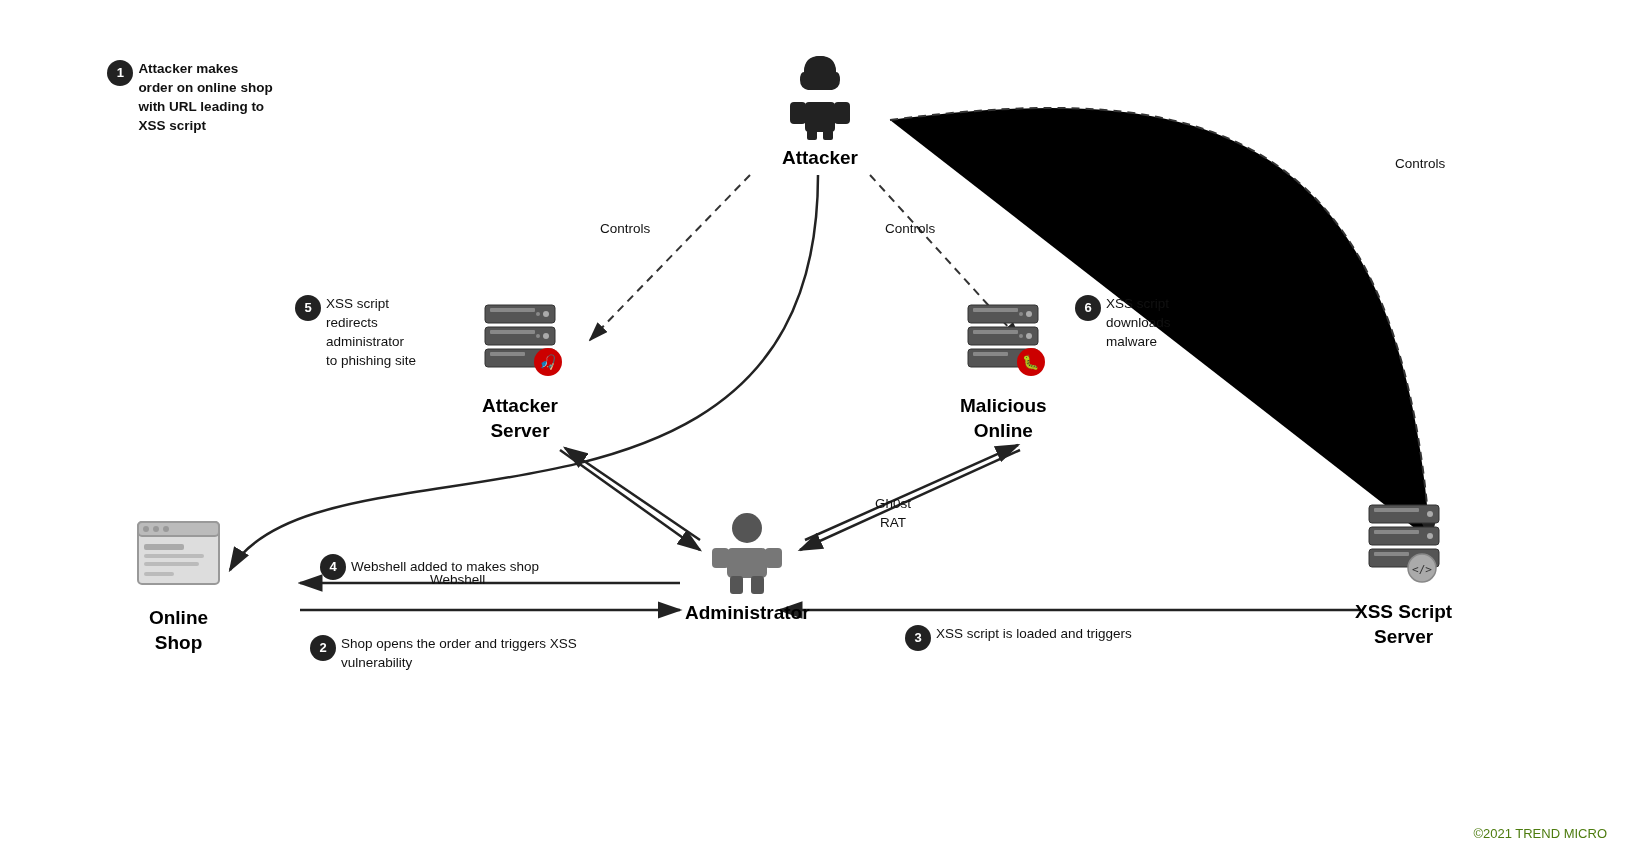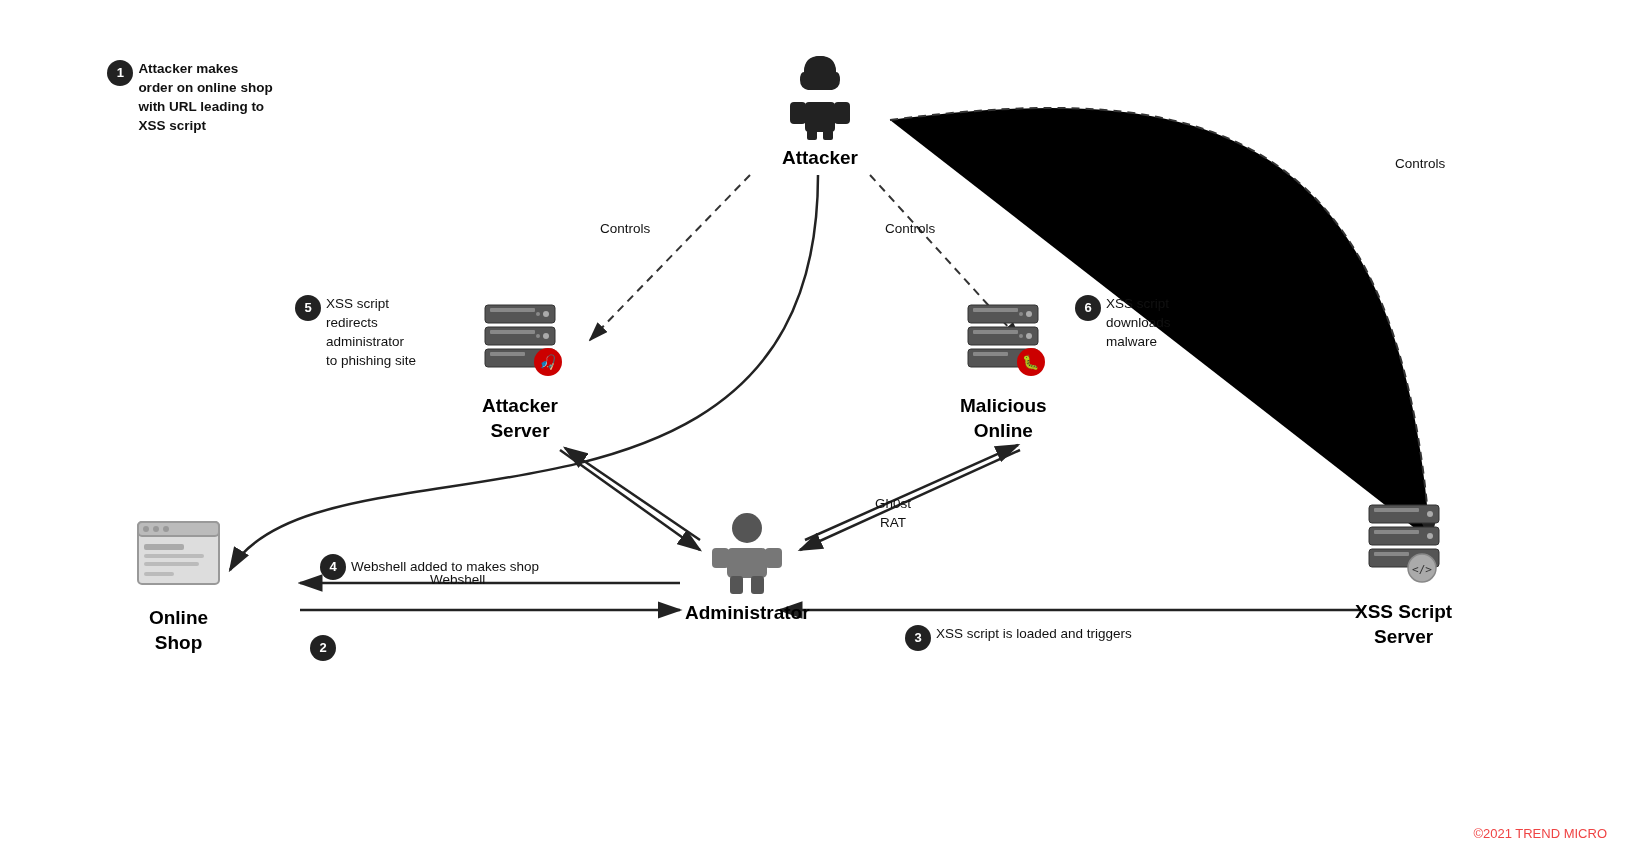--- a/index.html
+++ b/index.html
@@ -74,21 +74,21 @@
       color: white;
       font-size: 14px;
     }
     .server-wrapper { position: relative; display: inline-block; }
 
     .copyright {
       position: absolute;
       bottom: 20px;
       right: 30px;
       font-size: 13px;
-      color: #ef4444;
+      color: #4d7c0f;
     }
   </style>
 </head>
 <body>
 
 <div class="diagram-container">
 
   <svg class="arrows">
     <defs>
       <marker id="arrowBlack" markerWidth="10" markerHeight="7" refX="9" refY="3.5" orient="auto">
@@ -300,20 +300,22 @@
     </div>
   </div>
 
   <div class="annotation" style="left:430px; top:571px;">
     <span>Webshell</span>
   </div>
 
   <div class="annotation" style="left:310px; top:635px; width:300px; text-align:left;">
     <div style="display:flex; align-items:flex-start;">
       <span class="step-circle">2</span>
+      <span>Shop opens the order and
+triggers XSS vulnerability</span>
     </div>
   </div>
 
   <div class="annotation" style="left:875px; top:495px;">
     <span style="white-space:pre-line;">Gh0st
 RAT</span>
   </div>
 
   <div class="annotation" style="left:905px; top:625px; width:300px; text-align:left;">
     <div style="display:flex; align-items:flex-start;">

